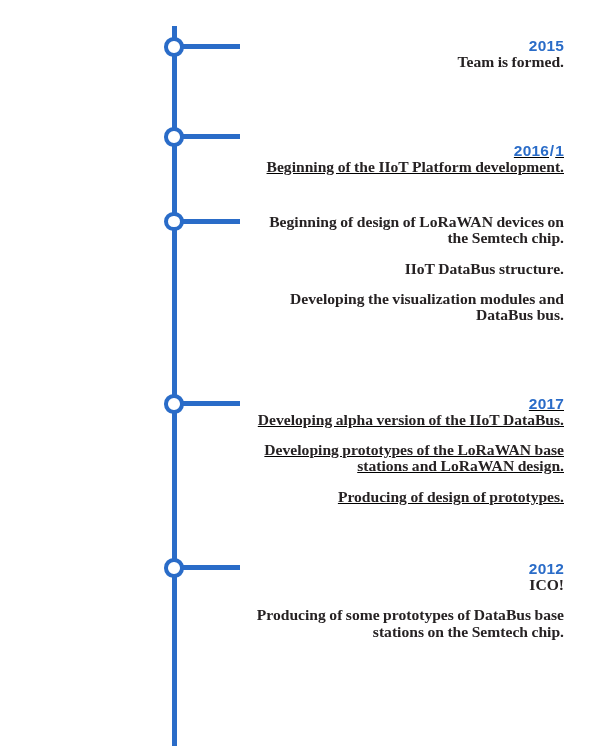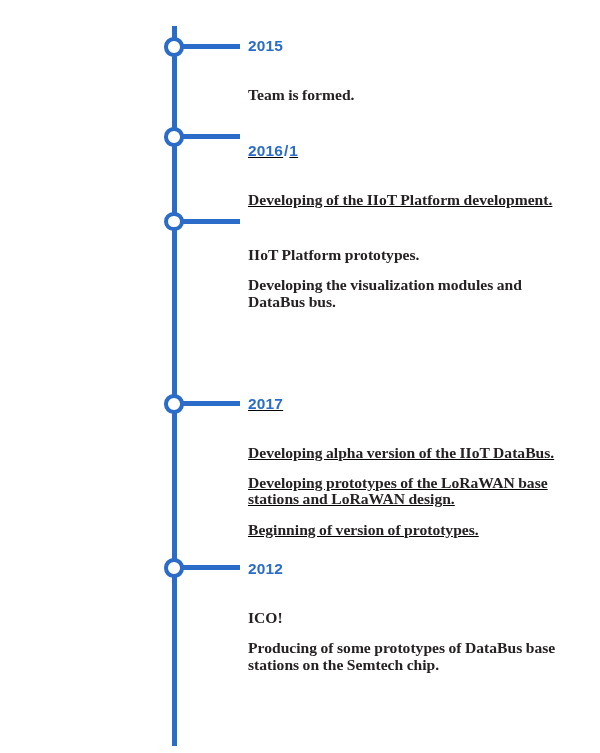--- a/index.html
+++ b/index.html
@@ -2,40 +2,40 @@
 <html><head>
 <meta charset="utf-8">
 <title>IIoT Platform Roadmap Timeline</title>
 <style>
   html, body { margin:0; padding:0; background:#ffffff; }
   body {
     width:600px; height:753px; overflow:hidden;
     font-family:"Liberation Serif", serif;
     -webkit-font-smoothing:antialiased;
   }
-  .timeline { position:relative; width:600px; height:753px; background:#ffffff; }
+  .timeline { position:relative; width:600px; height:753px; background:#ffffff;text-align:right; }
 
   
   .axis-line { position:absolute; left:172px; top:25.5px; width:5px; height:720.5px;
                background:#2a6cc8; }
 
   
   .node { position:absolute; left:0; top:0; width:600px; height:0; }
   .node-dot { position:absolute; left:164.2px; width:19.6px; height:19.6px;
               box-sizing:border-box; border:4px solid #2a6cc8; border-radius:50%;
               background:#ffffff; }
   .node-connector { position:absolute; left:183px; width:56.5px; height:5px;
                     background:#2a6cc8; }
   .node-body { position:absolute; left:248px; width:316px; }
 
   .year-label { font-family:"Liberation Sans", sans-serif; font-weight:bold;
                 font-size:15.45px; line-height:16px; color:#2a6cc8; letter-spacing:0.2px; }
   .year-slash { display:inline-block; padding:0 0.85px; }
 
-  .entry-text { margin-top:33px; }
+  .entry-text { margin-top:0; }
   .para { font-family:"Liberation Serif", serif; font-weight:bold; font-size:15.6px;
           word-spacing:-0.4px; line-height:16.45px; color:#262223; margin:0; }
   .para + .para { margin-top:13.9px; }
 
   
   .node-1 .node-dot { top:37px; } .node-1 .node-connector { top:44px; }  .node-1 .node-body { top:37.5px; }
   .node-2 .node-dot { top:127px; } .node-2 .node-connector { top:134px; } .node-2 .node-body { top:143px;text-decoration:underline; }
   .node-3 .node-dot { top:211.5px; } .node-3 .node-connector { top:218.5px; } .node-3 .node-body { top:213.8px; }
   .node-4 .node-dot { top:394.2px; } .node-4 .node-connector { top:401.1px; } .node-4 .node-body { top:395.6px;text-decoration:underline; }
   .node-5 .node-dot { top:558.3px; }   .node-5 .node-connector { top:565.3px; } .node-5 .node-body { top:560.8px; }
@@ -57,45 +57,46 @@
       </div>
     </div>
   </div>
 
   <div class="node node-2">
     <div class="node-dot"></div>
     <div class="node-connector"></div>
     <div class="node-body">
       <div class="year-label">2016<span class="year-slash">/</span>1</div>
       <div class="entry-text">
-        <p class="para">Developing of the IIoT Platform development.</p>
+        <p class="para">Beginning of the IIoT Platform development.</p>
       </div>
     </div>
   </div>
 
   <div class="node node-3">
     <div class="node-dot"></div>
     <div class="node-connector"></div>
     <div class="node-body">
       <div class="entry-text">
-        <p class="para">IIoT Platform prototypes.</p>
+        <p class="para">Beginning of design of LoRaWAN devices on the Semtech chip.</p>
+        <p class="para">IIoT DataBus structure.</p>
         <p class="para">Developing the visualization modules and DataBus bus.</p>
       </div>
     </div>
   </div>
 
   <div class="node node-4">
     <div class="node-dot"></div>
     <div class="node-connector"></div>
     <div class="node-body">
       <div class="year-label">2017</div>
       <div class="entry-text">
         <p class="para">Developing alpha version of the IIoT DataBus.</p>
         <p class="para">Developing prototypes of the LoRaWAN base stations and LoRaWAN design.</p>
-        <p class="para">Beginning of version of prototypes.</p>
+        <p class="para">Producing of design of prototypes.</p>
       </div>
     </div>
   </div>
 
   <div class="node node-5">
     <div class="node-dot"></div>
     <div class="node-connector"></div>
     <div class="node-body">
       <div class="year-label">2012</div>
       <div class="entry-text">

